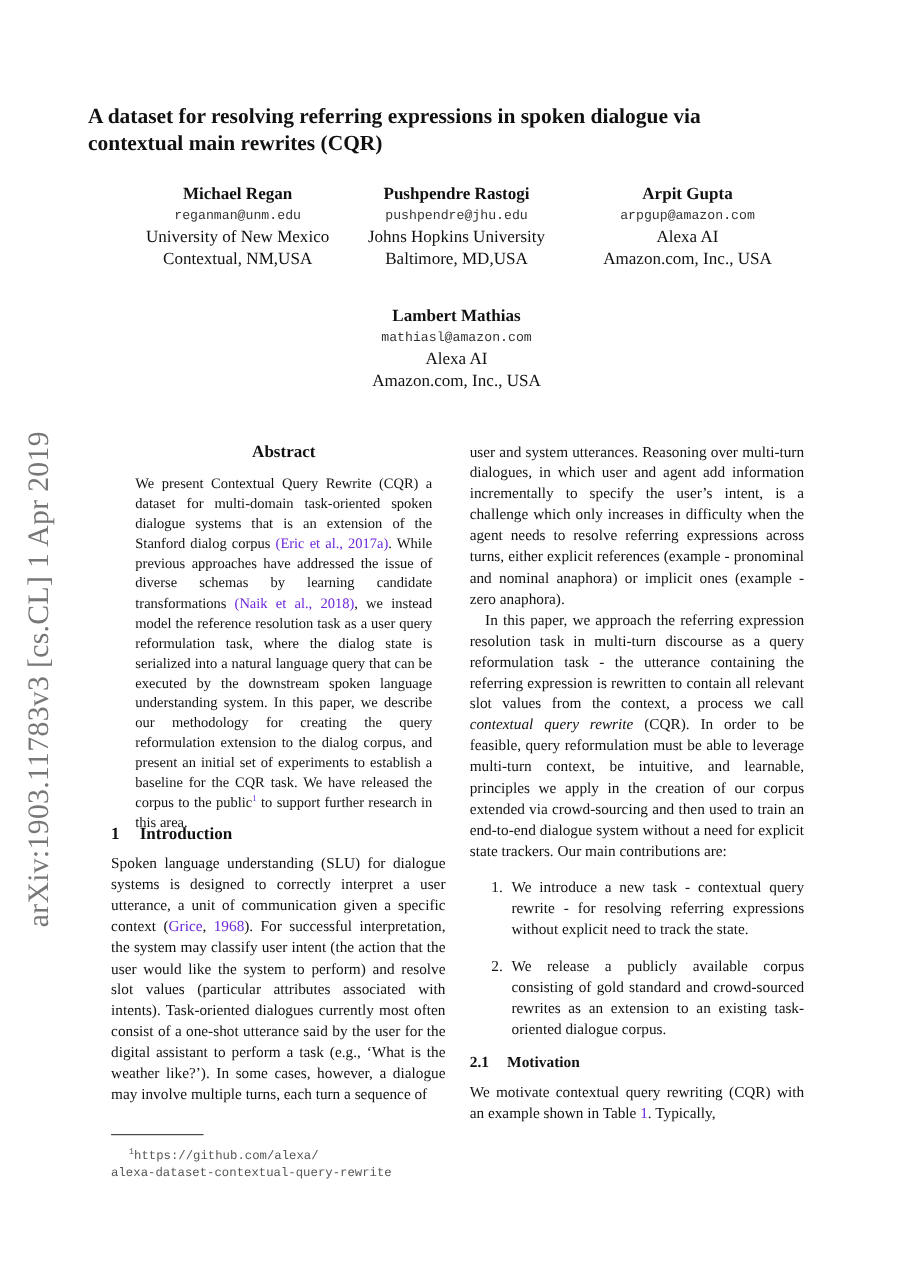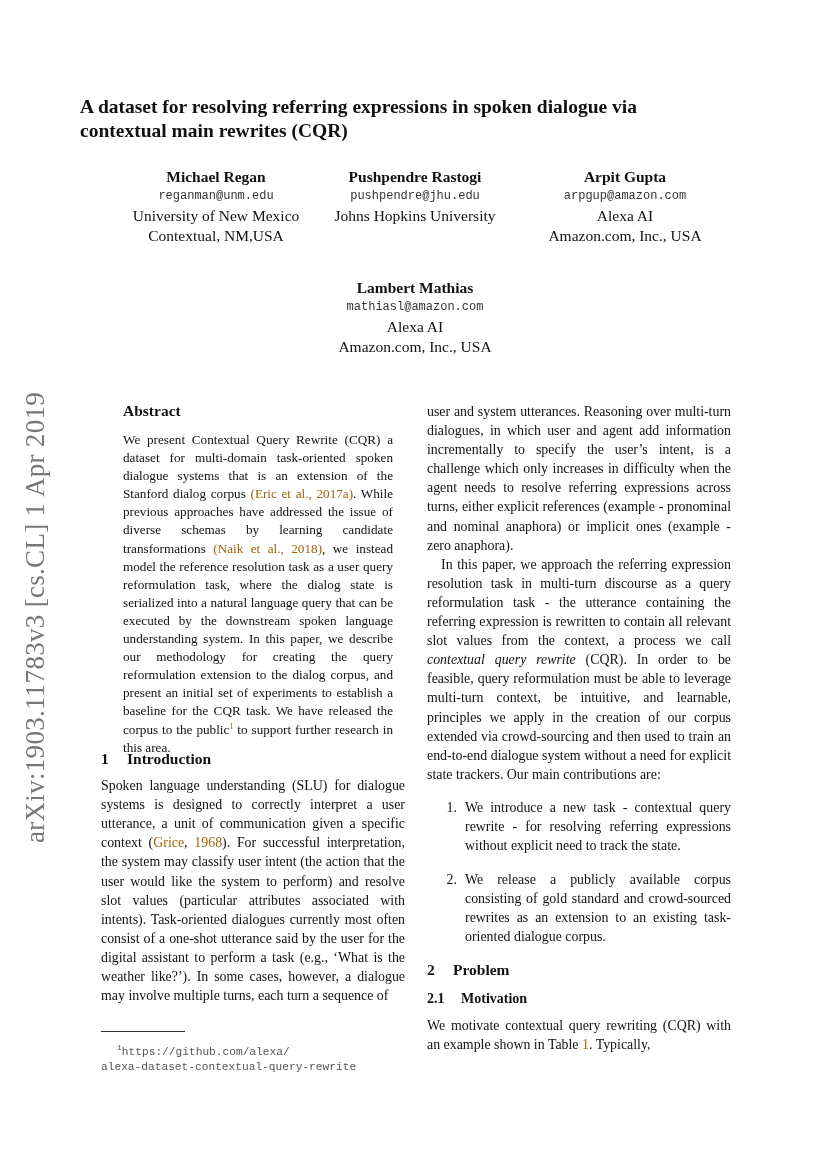--- a/index.html
+++ b/index.html
@@ -5,23 +5,23 @@
   html, body { margin: 0; padding: 0; background: #ffffff; }
   body { width: 828px; height: 1171px; position: relative; overflow: hidden; color: #111; font-family: "Liberation Serif", serif; }
   .abs { position: absolute; }
   .title { left: 80px; width: 670px; top: 95px; font-weight: bold; font-size: 19.5px; line-height: 24px; }
   .author { text-align: center; font-size: 15.5px; line-height: 19.6px; }
   .author .name { font-weight: bold; }
   .author .email { font-family: "Liberation Mono", monospace; font-size: 12px; color: #333; }
   .arxiv { left: 20px; top: 843px; transform-origin: 0 0; transform: rotate(-90deg); font-size: 27px; color: #777; white-space: nowrap; letter-spacing: 0.3px; }
   .col { font-size: 13.9px; line-height: 19.1px; text-align: justify; }
   .col p { margin: 0; }
-  .abstract-title { font-weight: bold; font-size: 15.5px; text-align: left; }
+  .abstract-title { font-weight: bold; font-size: 15.5px; text-align: center; }
   .abstract { font-size: 13.2px; line-height: 18.1px; text-align: justify; }
-  .cite { color: #a16207; }
+  .cite { color: #6d28d9; }
   .h1 { font-weight: bold; font-size: 15.5px; }
   .h1 .num { display: inline-block; width: 26px; }
   .h2 { font-weight: bold; font-size: 14px; }
   .h2 .num { display: inline-block; width: 34px; }
   .fnrule { width: 84px; height: 0; border-top: 1px solid #333; }
   .fn { font-family: "Liberation Mono", monospace; font-size: 11.2px; line-height: 15px; color: #555; }
   sup { font-size: 8px; line-height: 0; }
   .list-item { display: flex; }
   .list-item .lnum { width: 30px; flex: none; text-align: right; padding-right: 8px; }
   .list-item .ltext { flex: 1; text-align: justify; }
@@ -39,20 +39,21 @@
 <div class="abs author" style="left:100px; width:232px; top:167px;">
   <div class="name">Michael Regan</div>
   <div class="email">reganman@unm.edu</div>
   <div>University of New Mexico</div>
   <div>Contextual, NM,USA</div>
 </div>
 <div class="abs author" style="left:300px; width:230px; top:167px;">
   <div class="name">Pushpendre Rastogi</div>
   <div class="email">pushpendre@jhu.edu</div>
   <div>Johns Hopkins University</div>
+  <div>Baltimore, MD,USA</div>
 </div>
 <div class="abs author" style="left:510px; width:230px; top:167px;">
   <div class="name">Arpit Gupta</div>
   <div class="email">arpgup@amazon.com</div>
   <div>Alexa AI</div>
   <div>Amazon.com, Inc., USA</div>
 </div>
 <div class="abs author" style="left:300px; width:230px; top:278px;">
   <div class="name">Lambert Mathias</div>
   <div class="email">mathiasl@amazon.com</div>
@@ -82,16 +83,15 @@
   <div style="margin-top:14px;">
     <div class="list-item">
       <span class="lnum">1.</span>
       <span class="ltext">We introduce a new task - contextual query rewrite - for resolving referring expressions without explicit need to track the state.</span>
     </div>
     <div class="list-item" style="margin-top:15px;">
       <span class="lnum">2.</span>
       <span class="ltext">We release a publicly available corpus consisting of gold standard and crowd-sourced rewrites as an extension to an existing task-oriented dialogue corpus.</span>
     </div>
   </div>
-  <div class="h1" style="margin-top:13px;"><span class="num">2</span><span>Problem</span></div>
   <div class="h2" style="margin-top:10px;"><span class="num">2.1</span><span>Motivation</span></div>
   <p style="margin-top:8px;"><span>We motivate contextual query rewriting (CQR) with an example shown in Table </span><span class="cite">1</span><span>.  Typically,</span></p>
 </div>
 
 </body></html>

